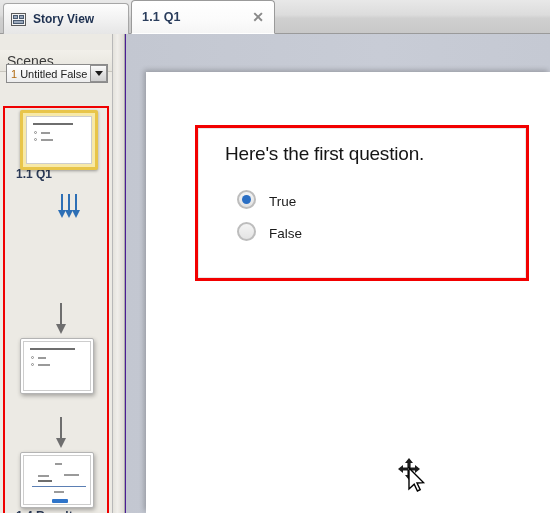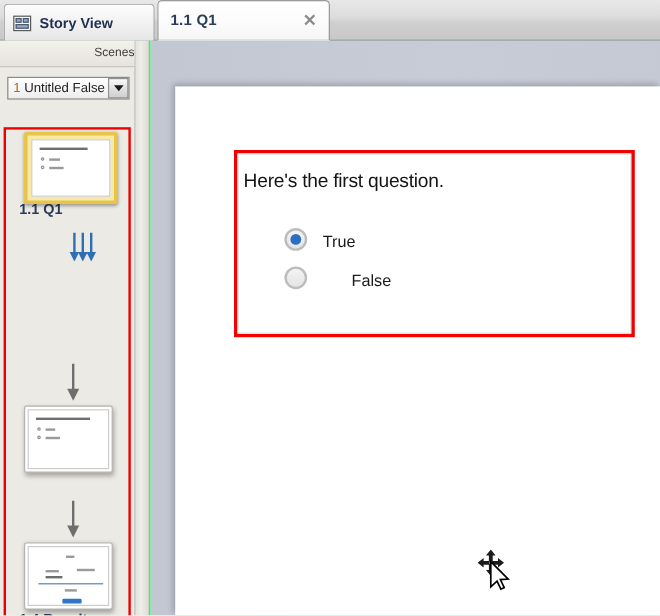--- a/index.html
+++ b/index.html
@@ -9,21 +9,21 @@
   }
   body {
     font-family: "Liberation Sans", sans-serif;
     -webkit-font-smoothing: none;
   }
   #app {
     position: relative;
     width: 550px;
     height: 513px;
     overflow: hidden;
-    background: #86efac;
+    background: #4c1d95;
   }
 
   
   .tabbar {
     position: absolute;
     left: 0; top: 0;
     width: 550px; height: 34px;
     background: linear-gradient(to bottom, #e8e8e8 0%, #dcdcdc 45%, #d0d0d0 55%, #c8c8c8 100%);
     border-bottom: 1px solid #9a9a9a;
     box-sizing: border-box;
@@ -106,31 +106,30 @@
     position: absolute;
     left: 0; top: 34px;
     width: 113px;
     height: 479px;
     background: #eceae4;
     border-right: 1px solid #b8b8b8;
     box-sizing: border-box;
   }
   .scenes-header {
     position: absolute;
-    left: 0; top: 0;
+    left: 0; top: 16px;
     width: 112px; height: 22px;
     background: linear-gradient(to bottom, #f2f0ea 0%, #e6e4dd 100%);
     border-bottom: 1px solid #c9c6be;
     box-sizing: border-box;
     display: flex;
     align-items: center;
     padding-left: 7px;
-    font-size: 10px;
+    font-size: 14px;
     color: #3a3a3a;
-    justify-content: flex-end;
   }
   .scene-select-wrap {
     position: absolute;
     left: 6px; top: 30px;
     width: 102px; height: 19px;
   }
   .scene-select {
     width: 102px; height: 19px;
     box-sizing: border-box;
     border: 1px solid #8a8a8a;
@@ -286,34 +285,34 @@
   .qbox {
     position: absolute;
     left: 0; top: 0;
     width: 100%; height: 100%;
     background: #ffffff;
     box-sizing: border-box;
     border: 1px solid #e8e8e8;
   }
   .qtitle {
     position: absolute;
-    left: 4px; top: 14px;
-    font-size: 16px;
+    left: 26px; top: 14px;
+    font-size: 19px;
     color: #151515;
     font-weight: normal;
     letter-spacing: -0.2px;
   }
   .choice {
     position: absolute;
     display: flex;
     align-items: flex-end;
     left: 38px;
   }
   .choice.c0 { top: 61px; }
-  .choice.c1 { top: 93px; gap: 24px; }
+  .choice.c1 { top: 93px; }
   .radio {
     width: 19px; height: 19px;
     border-radius: 50%;
     box-sizing: border-box;
     background: linear-gradient(to bottom, #f4f4f4 0%, #e4e4e4 100%);
     border: 2px solid #bdbdbd;
     position: relative;
     flex: none;
   }
   .radio.on::after {

